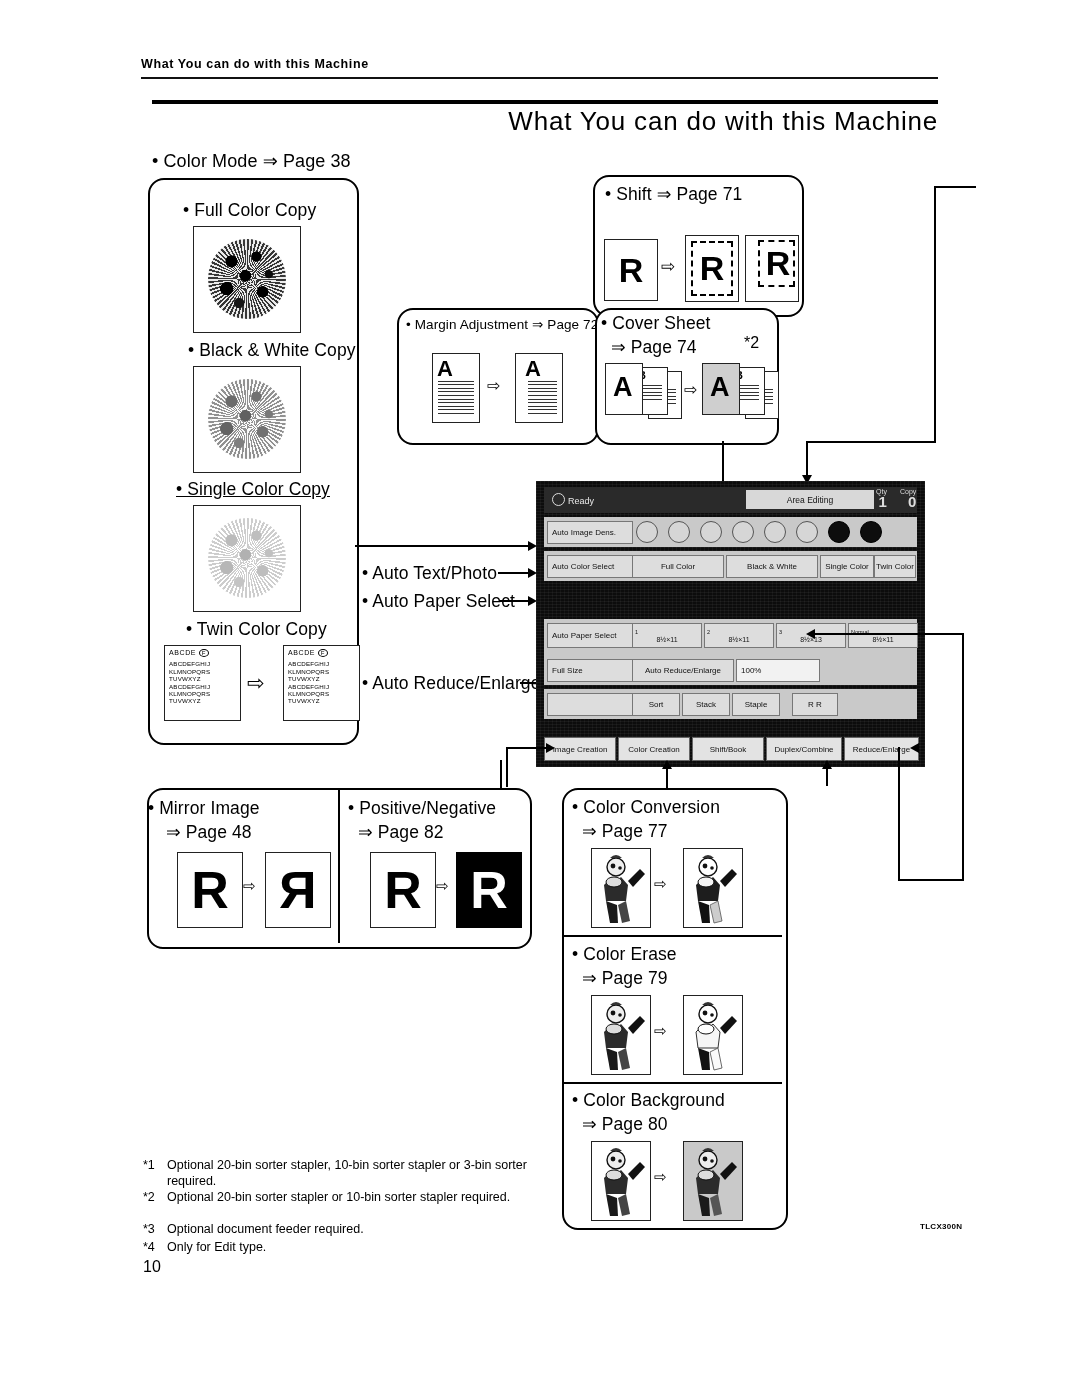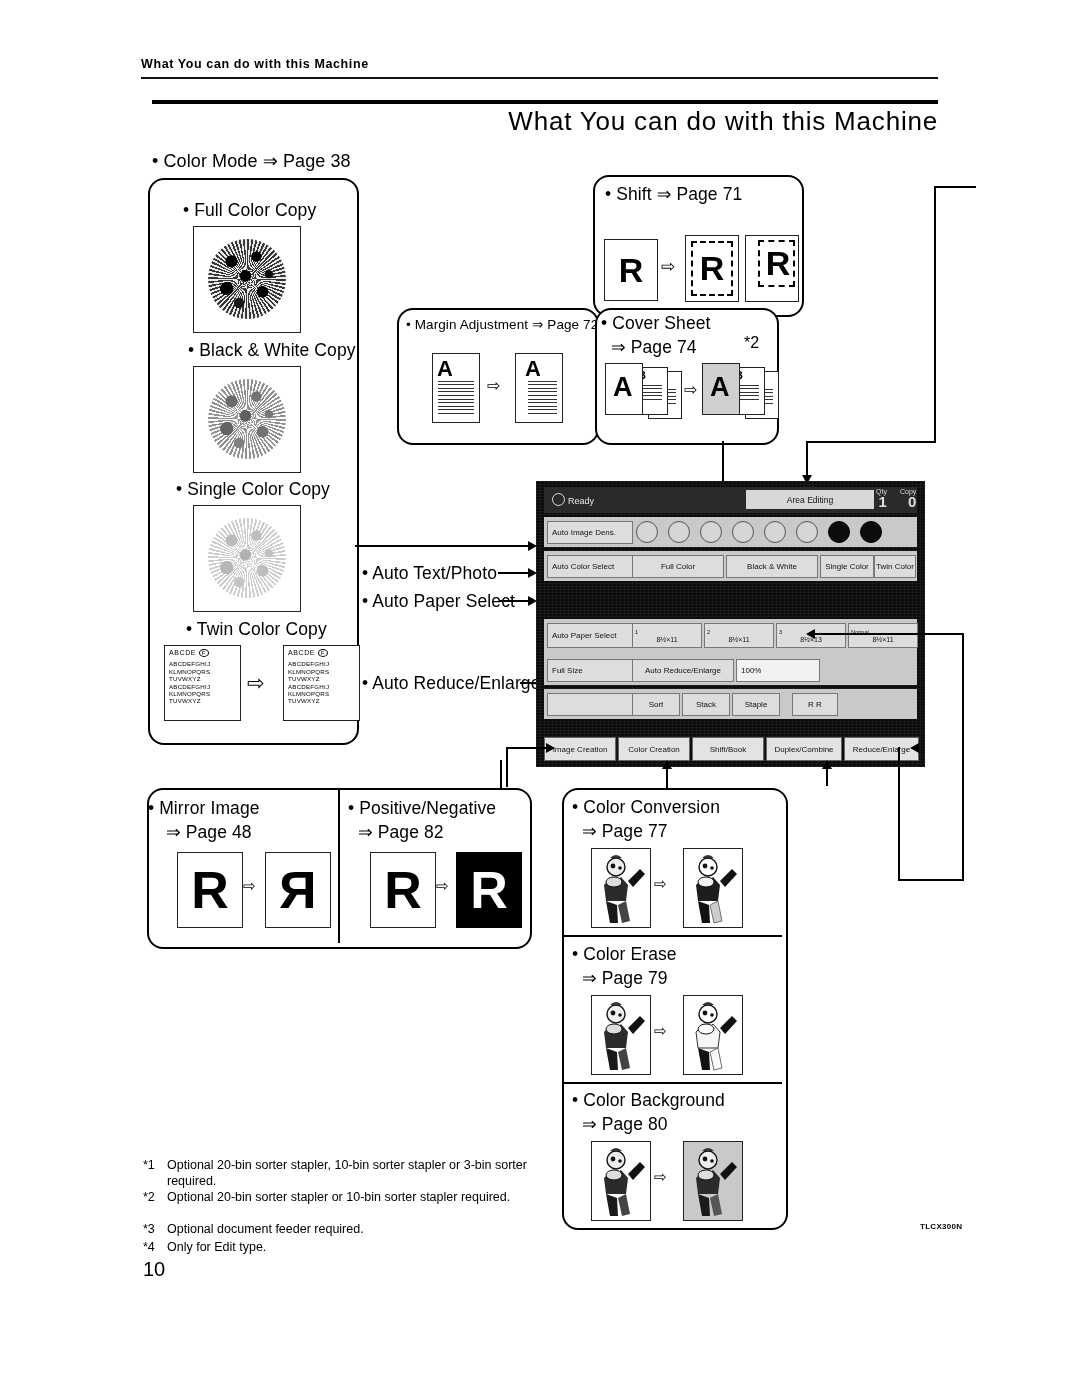--- a/index.html
+++ b/index.html
@@ -102,21 +102,21 @@
   .ah{position:absolute;width:0;height:0;}
   .ah.r{border-top:5px solid transparent;border-bottom:5px solid transparent;border-left:9px solid #000;}
   .ah.l{border-top:5px solid transparent;border-bottom:5px solid transparent;border-right:9px solid #000;}
   .ah.d{border-left:5px solid transparent;border-right:5px solid transparent;border-top:9px solid #000;}
   .ah.u{border-left:5px solid transparent;border-right:5px solid transparent;border-bottom:9px solid #000;}
 
   
   .fn{position:absolute;font-size:12.5px;line-height:16px;}
   .fn .n{position:absolute;left:0;}
   .fn .t{display:block;margin-left:24px;}
-  .pageno{position:absolute;left:143px;top:1258px;font-size:20px;}
+  .pageno{position:absolute;left:143px;top:1258px;font-size:16px;}
   .code{position:absolute;left:920px;top:1222px;font-size:8px;letter-spacing:.3px;font-weight:700;}
   .star{position:absolute;font-size:16px;}
 </style>
 </head>
 <body>
 
 <div class="page">
 
   <div class="hdr-text">What You can do with this Machine</div>
   <div class="hdr-rule"></div>
@@ -129,21 +129,21 @@
   <div class="lbl" style="left:183px;top:200px;">• Full Color Copy</div>
   <div class="frame" style="left:193px;top:226px;width:106px;height:105px;">
     <div class="blob" style="left:14px;top:12px;width:78px;height:80px;"></div>
   </div>
 
   <div class="lbl" style="left:168px;top:340px;margin-left:20px;">• Black &amp; White Copy</div>
   <div class="frame" style="left:193px;top:366px;width:106px;height:105px;">
     <div class="blob light" style="left:14px;top:12px;width:78px;height:80px;"></div>
   </div>
 
-  <div class="lbl" style="left:176px;top:479px;">• Single Color Copy</div>
+  <div class="lbl" style="left:176px;top:479px;text-decoration:underline;">• Single Color Copy</div>
   <div class="frame" style="left:193px;top:505px;width:106px;height:105px;">
     <div class="blob faint" style="left:14px;top:12px;width:78px;height:80px;"></div>
   </div>
 
   <div class="lbl" style="left:186px;top:619px;">• Twin Color Copy</div>
 
   <div class="tcard" style="left:164px;top:645px;width:77px;height:76px;">
     <div class="hd"><span>ABCDE</span>
       <span class="circ">F</span></div>
     <div>ABCDEFGHIJ</div>

